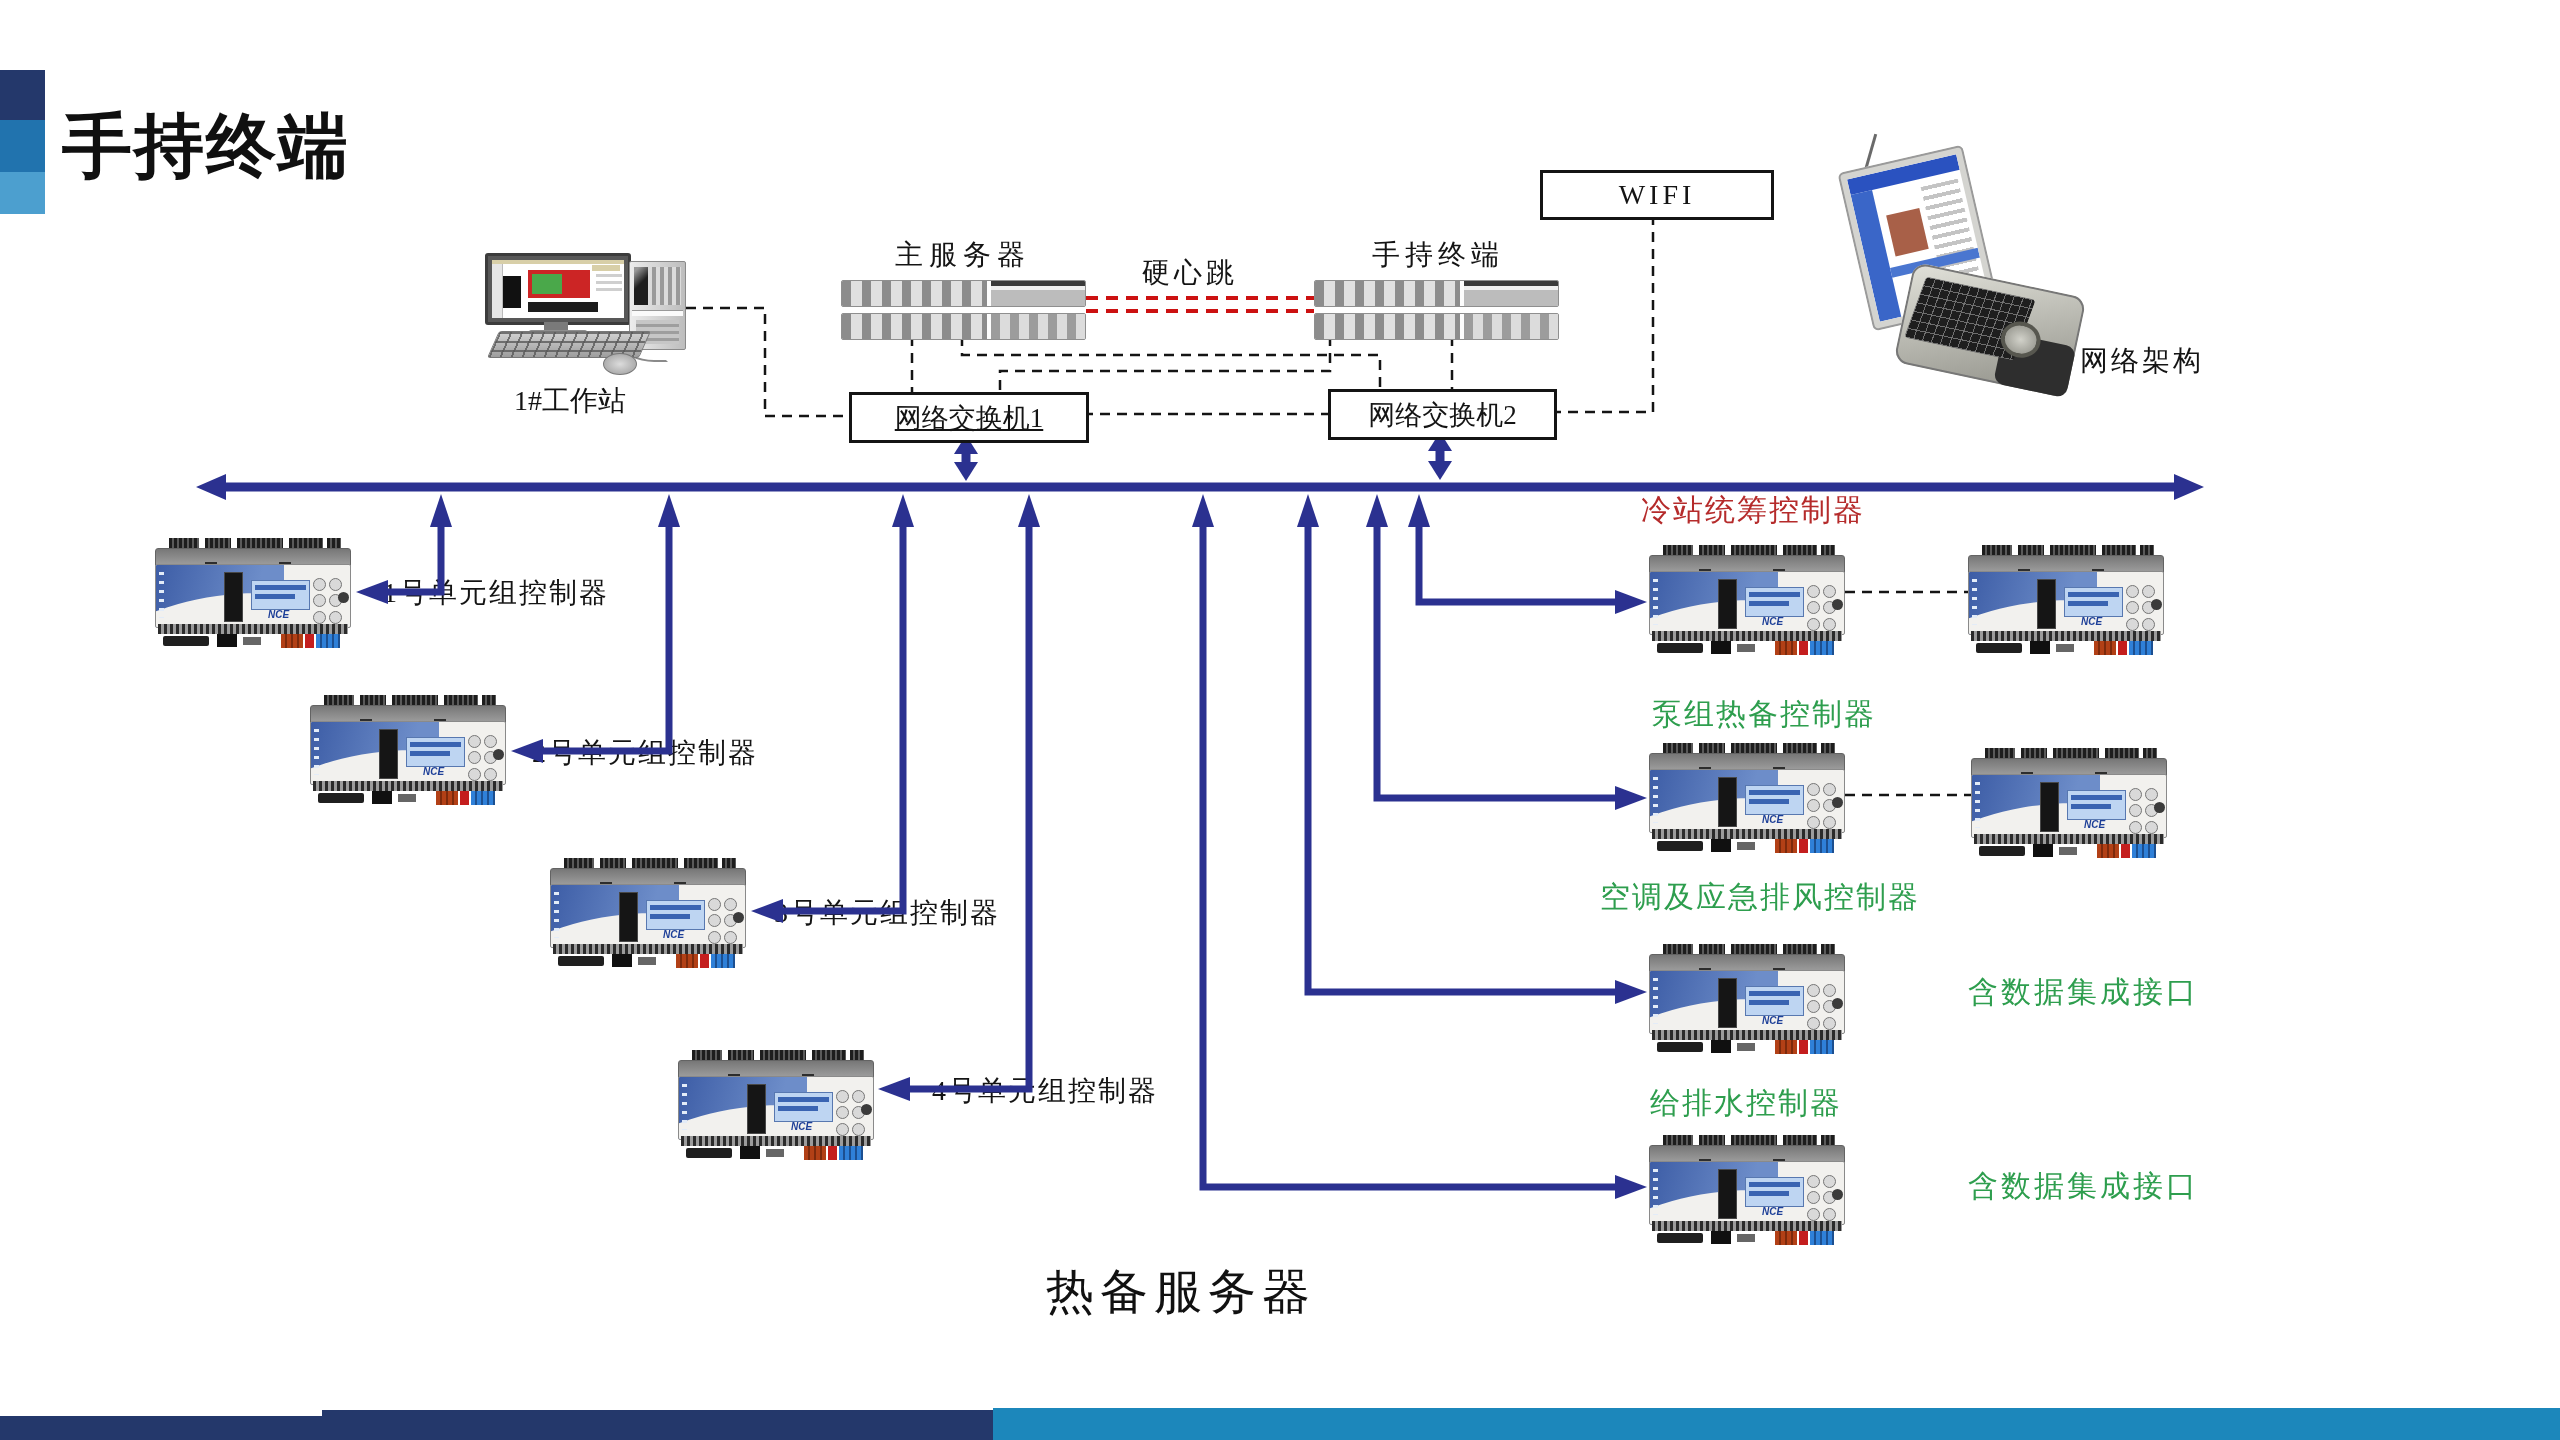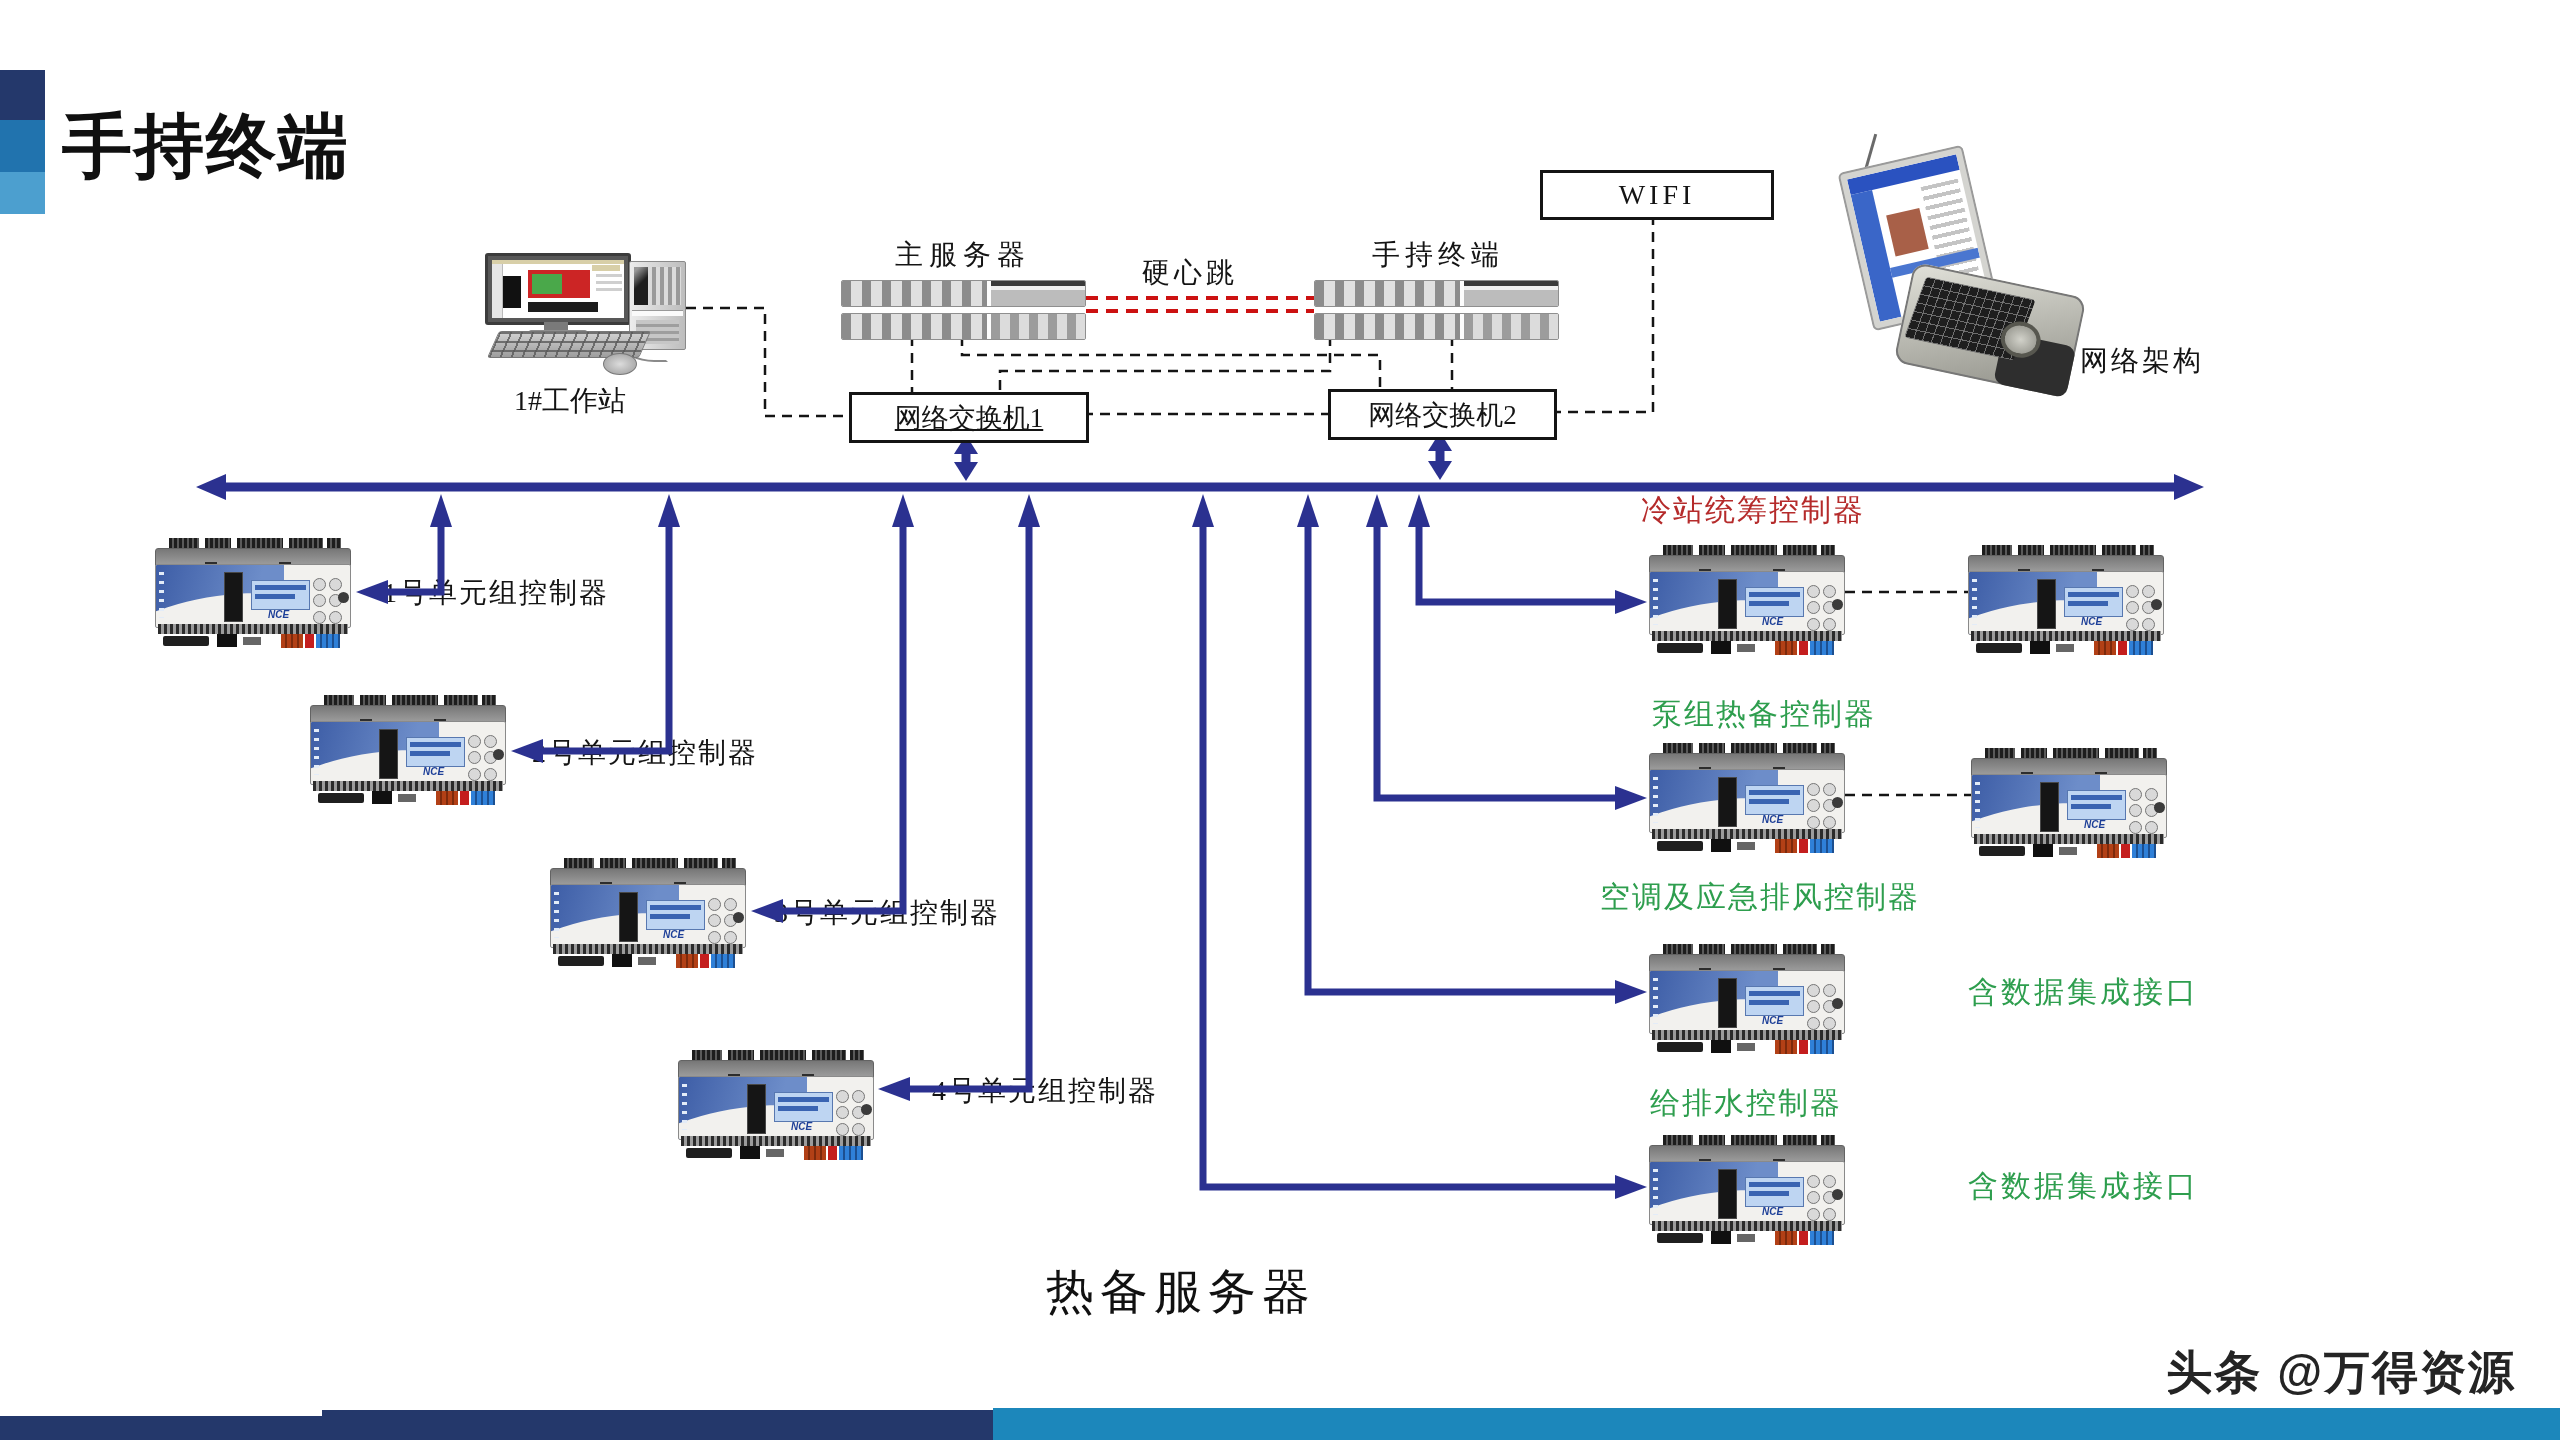--- a/index.html
+++ b/index.html
@@ -264,21 +264,20 @@
   <div class="lbl" style="left:932px;top:1072px;font-size:28px;letter-spacing:2px;">4号单元组控制器</div>
 
   <div class="lbl lbl-red" style="left:1641px;top:490px;font-size:30px;letter-spacing:2px;">冷站统筹控制器</div>
   <div class="lbl lbl-green" style="left:1652px;top:694px;font-size:30px;letter-spacing:2px;">泵组热备控制器</div>
   <div class="lbl lbl-green" style="left:1600px;top:877px;font-size:30px;letter-spacing:2px;">空调及应急排风控制器</div>
   <div class="lbl lbl-green" style="left:1968px;top:972px;font-size:30px;letter-spacing:3px;">含数据集成接口</div>
   <div class="lbl lbl-green" style="left:1650px;top:1083px;font-size:30px;letter-spacing:2px;">给排水控制器</div>
   <div class="lbl lbl-green" style="left:1968px;top:1166px;font-size:30px;letter-spacing:3px;">含数据集成接口</div>
 
   <div class="caption" style="left:1046px;top:1260px;">热备服务器</div>
-  <div class="watermark" style="right:44px;top:1342px;">头条 @万得资源</div>
 
   <div class="bar" style="left:0;top:1416px;width:322px;height:24px;background:#24386B;"></div>
   <div class="bar" style="left:322px;top:1410px;width:671px;height:30px;background:#24386B;"></div>
   <div class="bar" style="left:993px;top:1408px;width:1567px;height:32px;background:#1C87BB;"></div>
 
 <div class="ctrl" style="left: 155px; top: 538px;">
       <i class="c-topconn" style="left:14px;width:30px;"></i>
       <i class="c-topconn" style="left:50px;width:26px;"></i>
       <i class="c-topconn" style="left:82px;width:46px;"></i>
       <i class="c-topconn" style="left:134px;width:34px;"></i>

